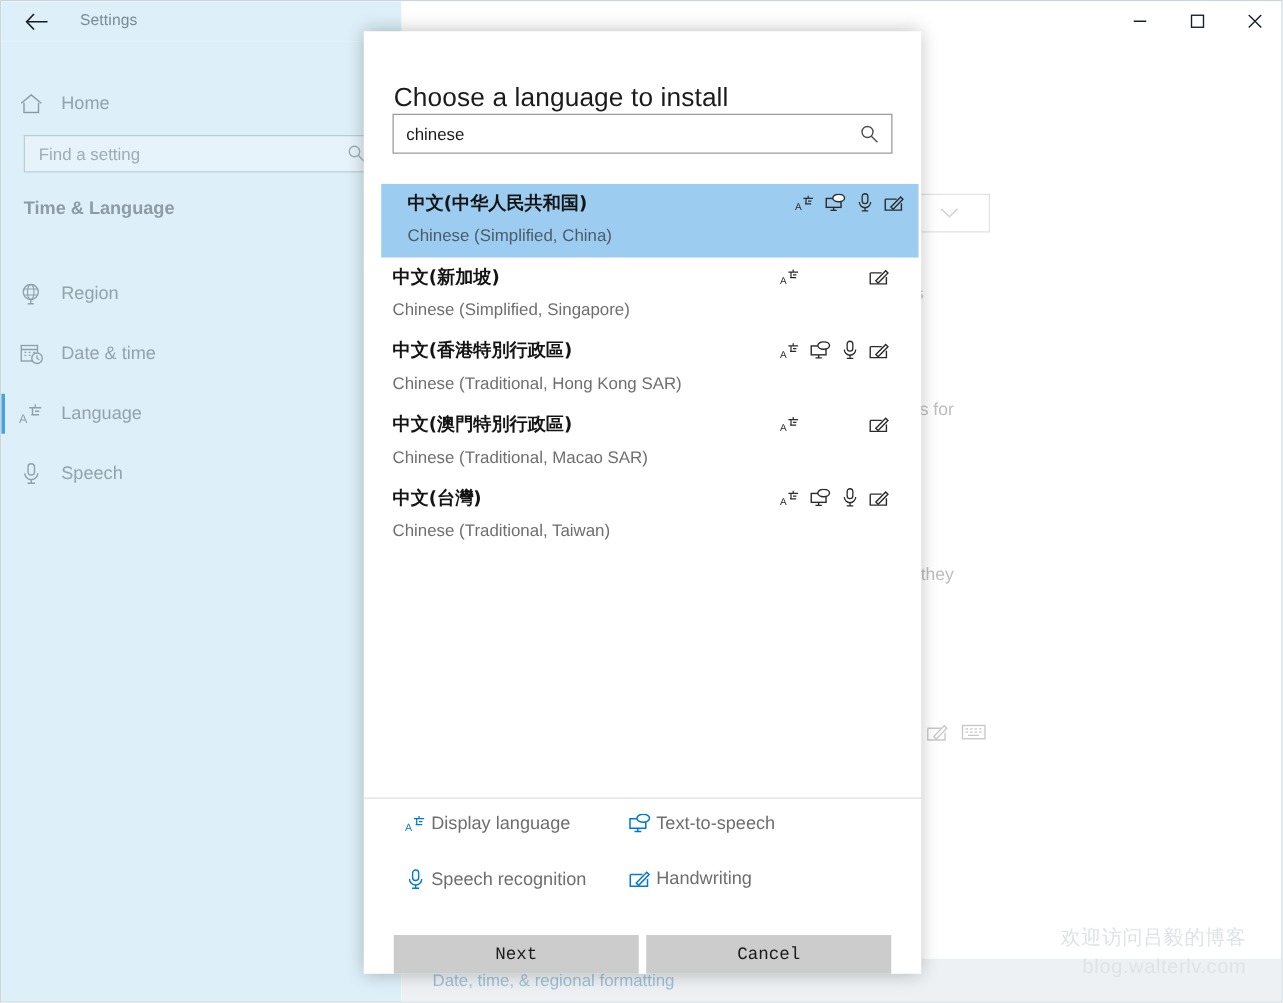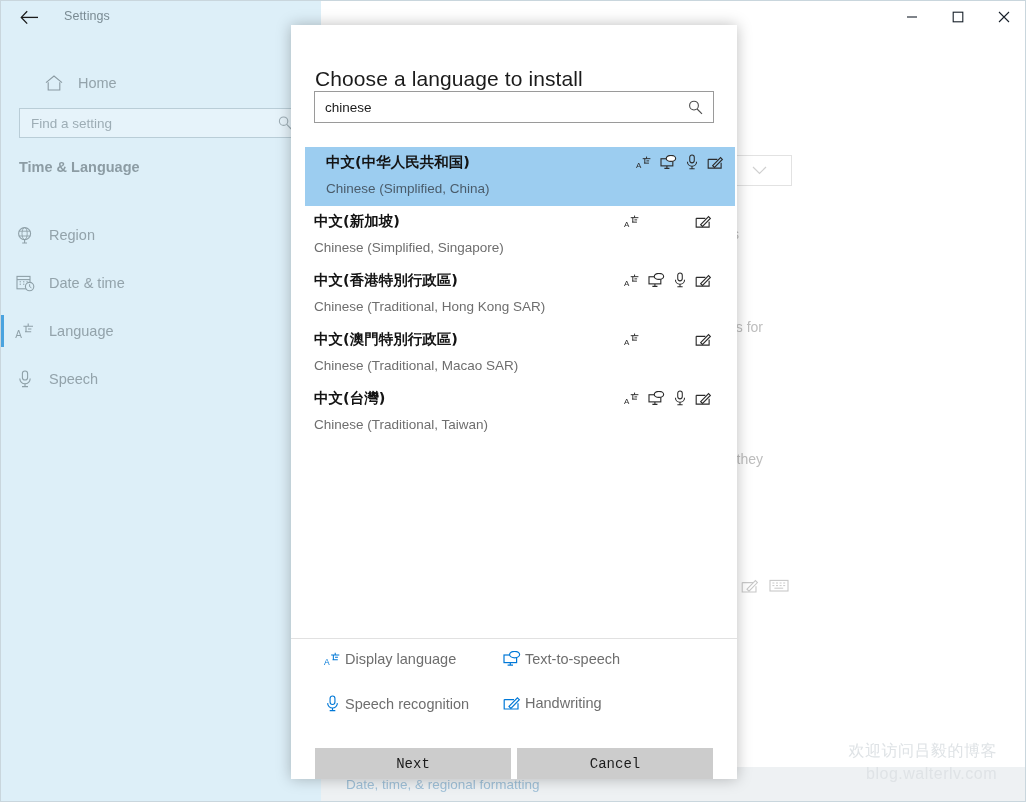--- a/index.html
+++ b/index.html
@@ -75,21 +75,21 @@
     position: absolute;
     left: 0; top: 32px;
     width: 320px;
     height: 770px;
     background: #ddeff8;
   }
   .nav-home {
     position: absolute;
     left: 0; top: 30px;
     width: 320px; height: 40px;
-    display: flex; align-items: center; padding-left: 29px;
+    display: flex; align-items: center;
   }
   .nav-icon {
     width: 48px;
     display: flex; align-items: center; justify-content: center;
     color: #8a9aa2;
   }
   .nav-label {
     font-size: 14.5px;
     color: #93a3ab;
   }

